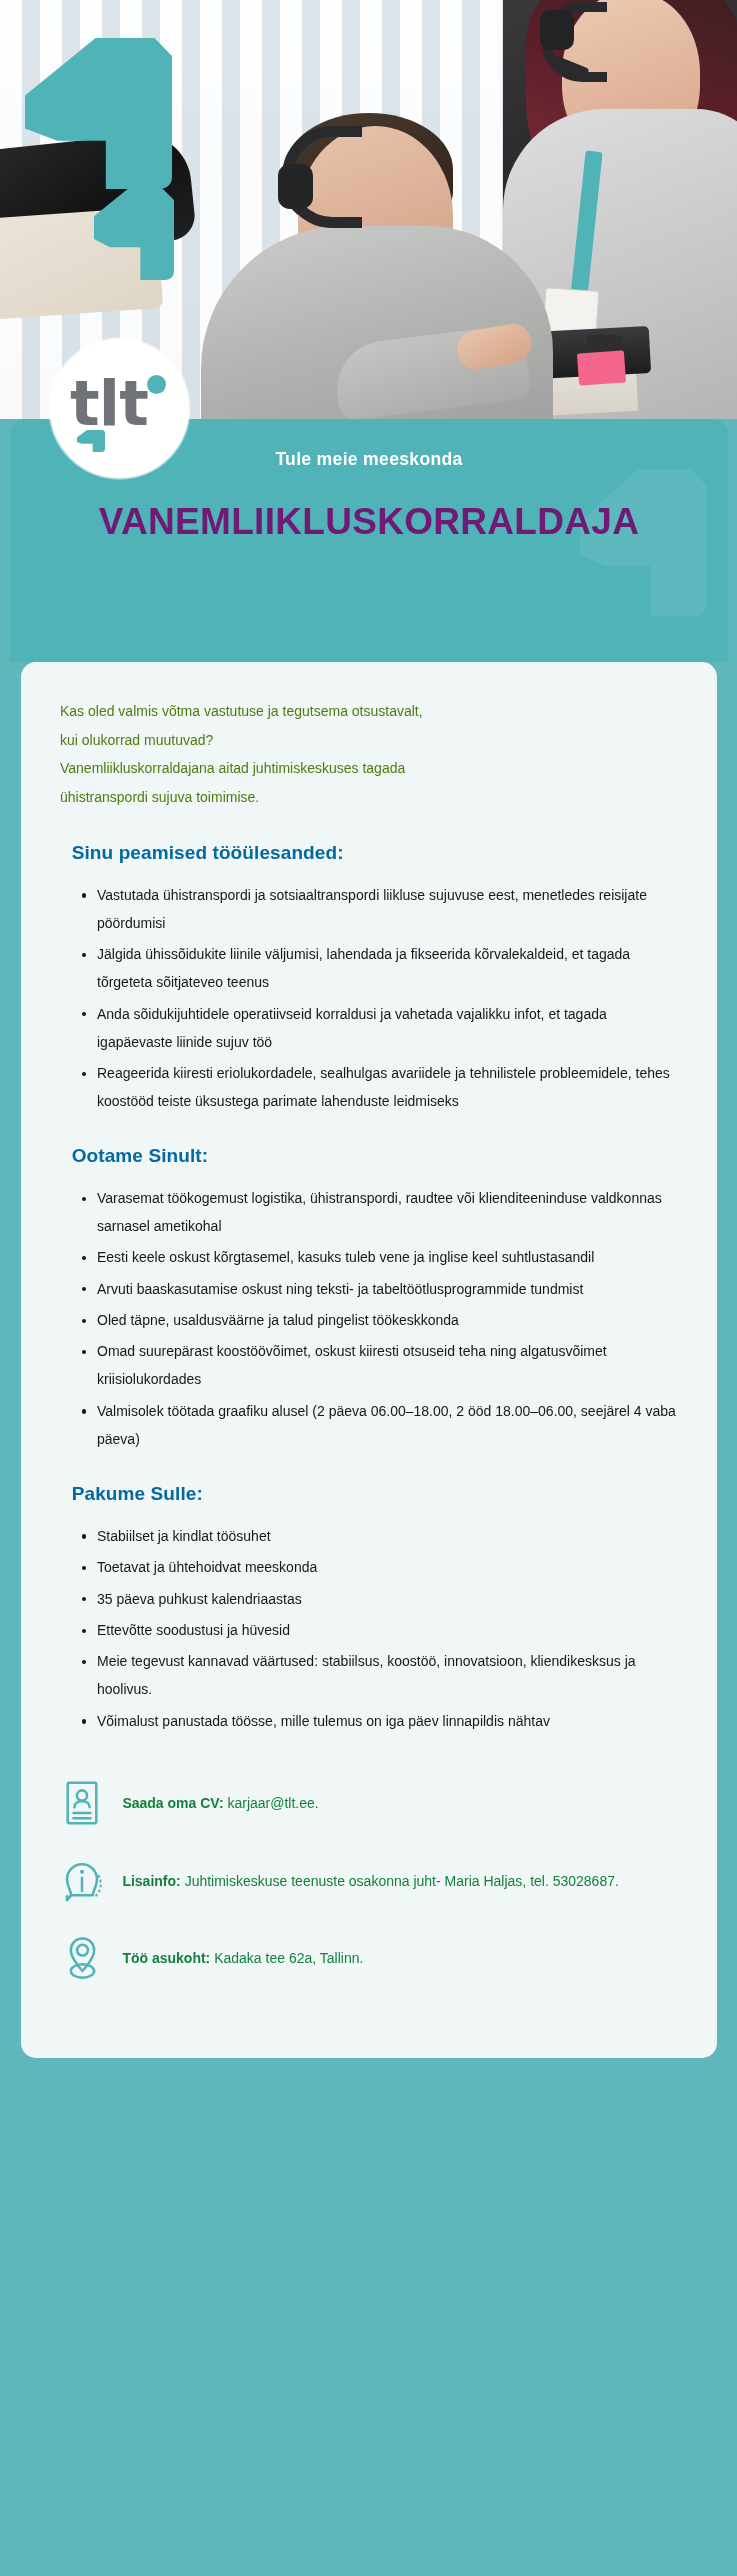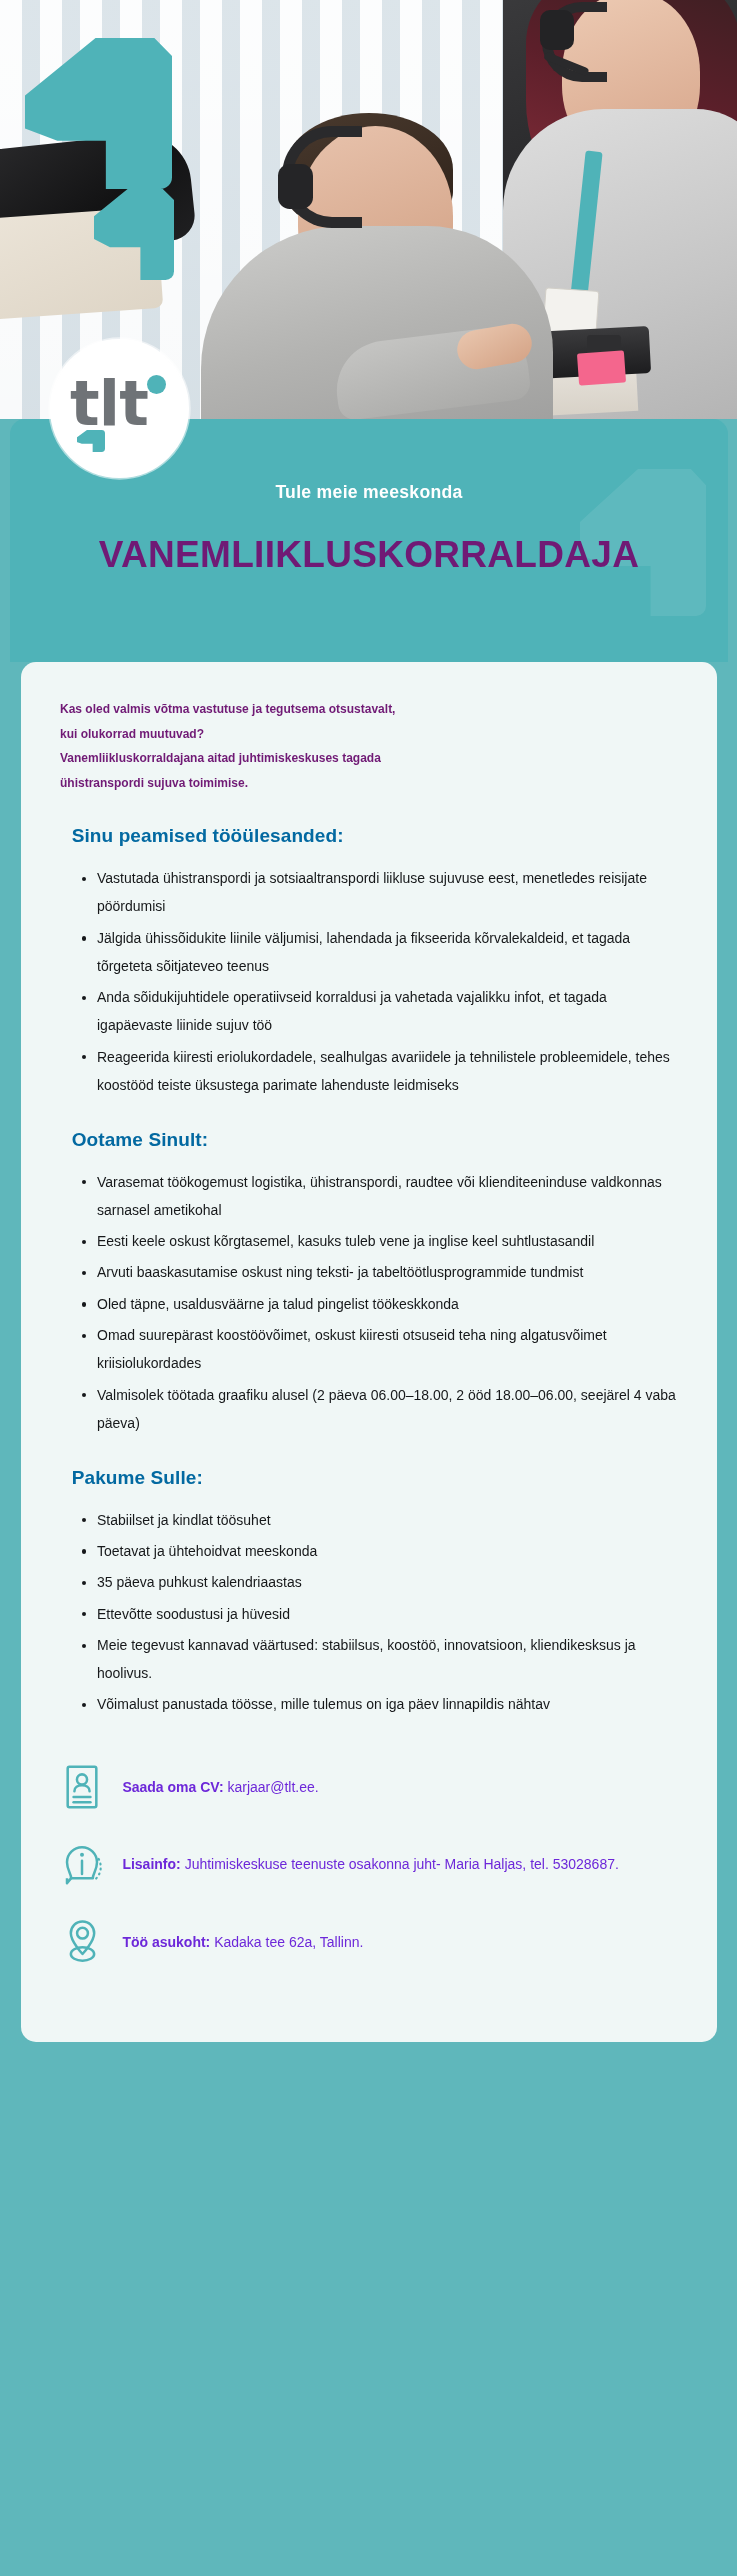--- a/index.html
+++ b/index.html
@@ -201,21 +201,21 @@
     position:relative;
     width:738px;
     background:#5FB7BB;
     padding:0 0 0 0;
   }
   .teal-panel {
     position:relative;
     margin:0 10px;
     background:#4FB3B8;
     border-radius:15px 15px 0 0;
-    padding:63px 34px 65px;
+    padding:30px 34px 65px;
     overflow:hidden;
     min-height:243px;
   }
   .teal-watermark {
     position:absolute; right:22px; top:50px; width:126px; height:147px;
     background:rgba(255,255,255,.09);
     clip-path:polygon(0 58%,0 36%,46% 0,88% 0,100% 11%,100% 100%,56% 100%,56% 66%,20% 66%);
     border-radius:10px;
     pointer-events:none;
   }
@@ -234,24 +234,24 @@
 
   
   .card {
     position:relative;
     margin:0 21px;
     background:#F0F7F6;
     border-radius:15px;
     padding:35px 39px 47px;
   }
   .intro p {
-    font-size:12px;
+    font-size:14px;
     line-height:2.05;
-    color:#701a75;
-    font-weight:700;
+    color:#4d7c0f;
+    font-weight:400;
   }
   .section { margin-top:30px; }
   .section-title {
     font-size:19px;
     font-weight:700;
     color:#0369a1;
     margin:0 0 17px 11.7px;
     letter-spacing:0.1px;
   }
   ul.bullets {
@@ -286,21 +286,21 @@
     min-height:49px;
   }
   .contact-icon {
     flex:0 0 44px;
     width:44px; height:49px;
     display:flex; align-items:center; justify-content:center;
   }
   .contact-text {
     font-size:14px;
     line-height:1.75;
-    color:#6d28d9;
+    color:#15803d;
   }
   .contact-text b { font-weight:700; }
 
   
   .bottom-strip {
     width:738px;
     height:92px;
     background:#5FB7BB;
   }
 </style>

